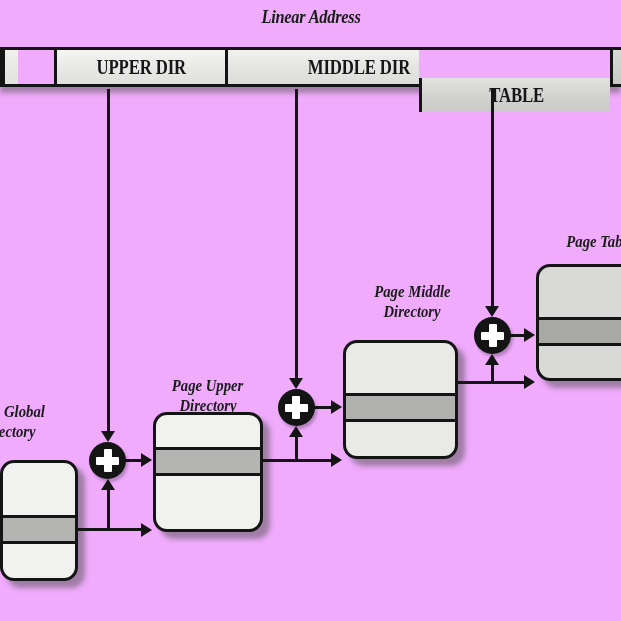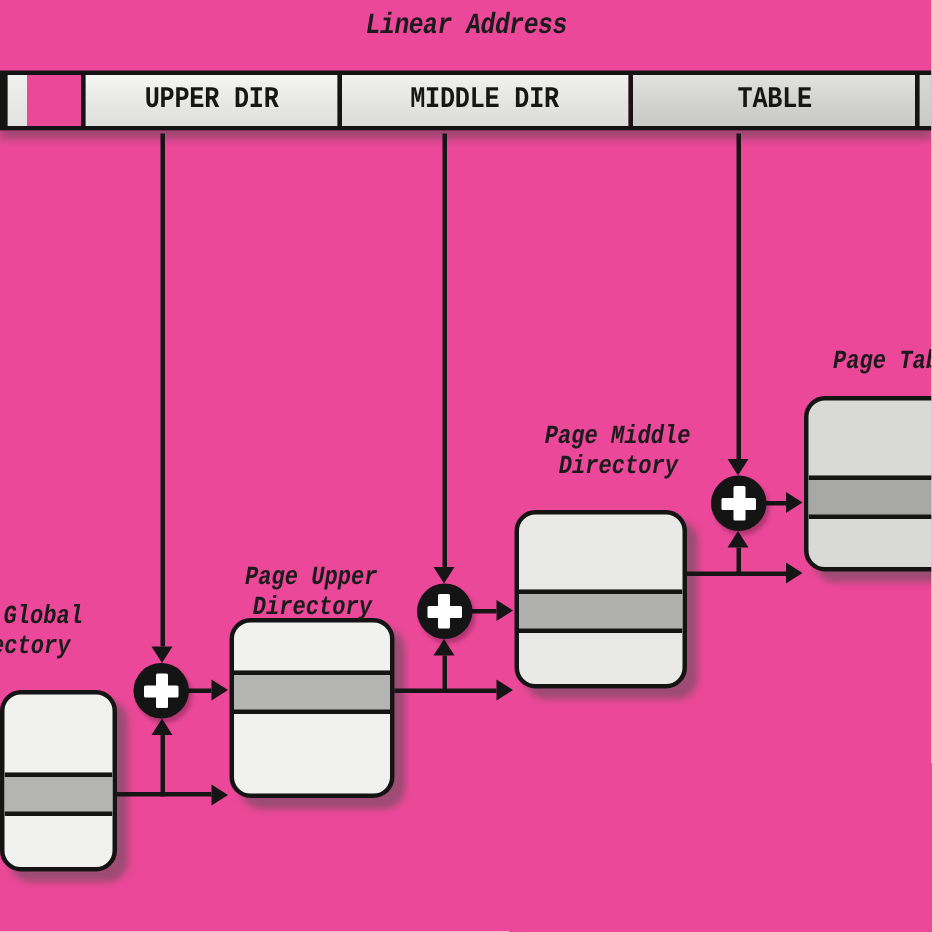--- a/index.html
+++ b/index.html
@@ -1,18 +1,18 @@
 <!DOCTYPE html>
 <html><head>
 <meta charset="utf-8">
 <style>
   html,body{margin:0;padding:0;background:#fff;}
   .canvas{
     position:relative;width:621px;height:621px;overflow:hidden;
-    background:#ec4899;font-family:Liberation Mono, monospace;
+    background:#f0abfc;font-family:Liberation Serif, serif;
     -webkit-font-smoothing:antialiased;
   }
   .cond{display:inline-block;transform:scaleX(0.84);transform-origin:center;white-space:nowrap;}
 
   
   .title{
     position:absolute;left:211px;top:6px;width:200px;text-align:center;
     font-style:italic;font-weight:700;font-size:19.5px;color:#1b1b1b;letter-spacing:-0.3px;
   }
 
@@ -23,22 +23,22 @@
     display:flex;box-sizing:border-box;
     box-shadow:0 6px 5px rgba(70,70,70,0.45);
   }
   .seg{box-sizing:border-box;height:100%;display:flex;align-items:center;justify-content:center;}
   .seg + .seg{border-left:3px solid #141414;}
   .seg-label{
     font-weight:700;font-size:20px;color:#161616;letter-spacing:-0.2px;line-height:34px;
   }
   .s0{width:19px;border-left:5px solid #141414;background:linear-gradient(180deg,#f0f0ee,#e2e2e0);}
   .s1{width:181px;background:linear-gradient(180deg,#f5f5f3,#e7e7e5 55%,#e0e0de);margin-left:36px;}
-  .s2{width:207px;background:linear-gradient(180deg,#f1f1ef,#e4e4e2 55%,#dcdcda);}
-  .s3{width:203px;background:linear-gradient(180deg,#e2e2e0,#d2d2d0 55%,#cacac8);}
+  .s2{width:207px;background:linear-gradient(180deg,#f1f1ef,#e4e4e2 55%,#dcdcda);justify-content:flex-end;}
+  .s3{width:203px;background:linear-gradient(180deg,#e2e2e0,#d2d2d0 55%,#cacac8);margin-top:28px;}
   .s4{width:11px;background:linear-gradient(180deg,#d8d8d6,#c9c9c7);}
 
   
   .vline{position:absolute;width:3px;background:#151515;}
   .hline{position:absolute;height:3px;background:#151515;}
   .arr{position:absolute;width:0;height:0;}
   .arr.down{border-left:7px solid transparent;border-right:7px solid transparent;border-top:11px solid #151515;}
   .arr.up{border-left:7px solid transparent;border-right:7px solid transparent;border-bottom:11px solid #151515;}
   .arr.right{border-top:7px solid transparent;border-bottom:7px solid transparent;border-left:11px solid #151515;}
 

